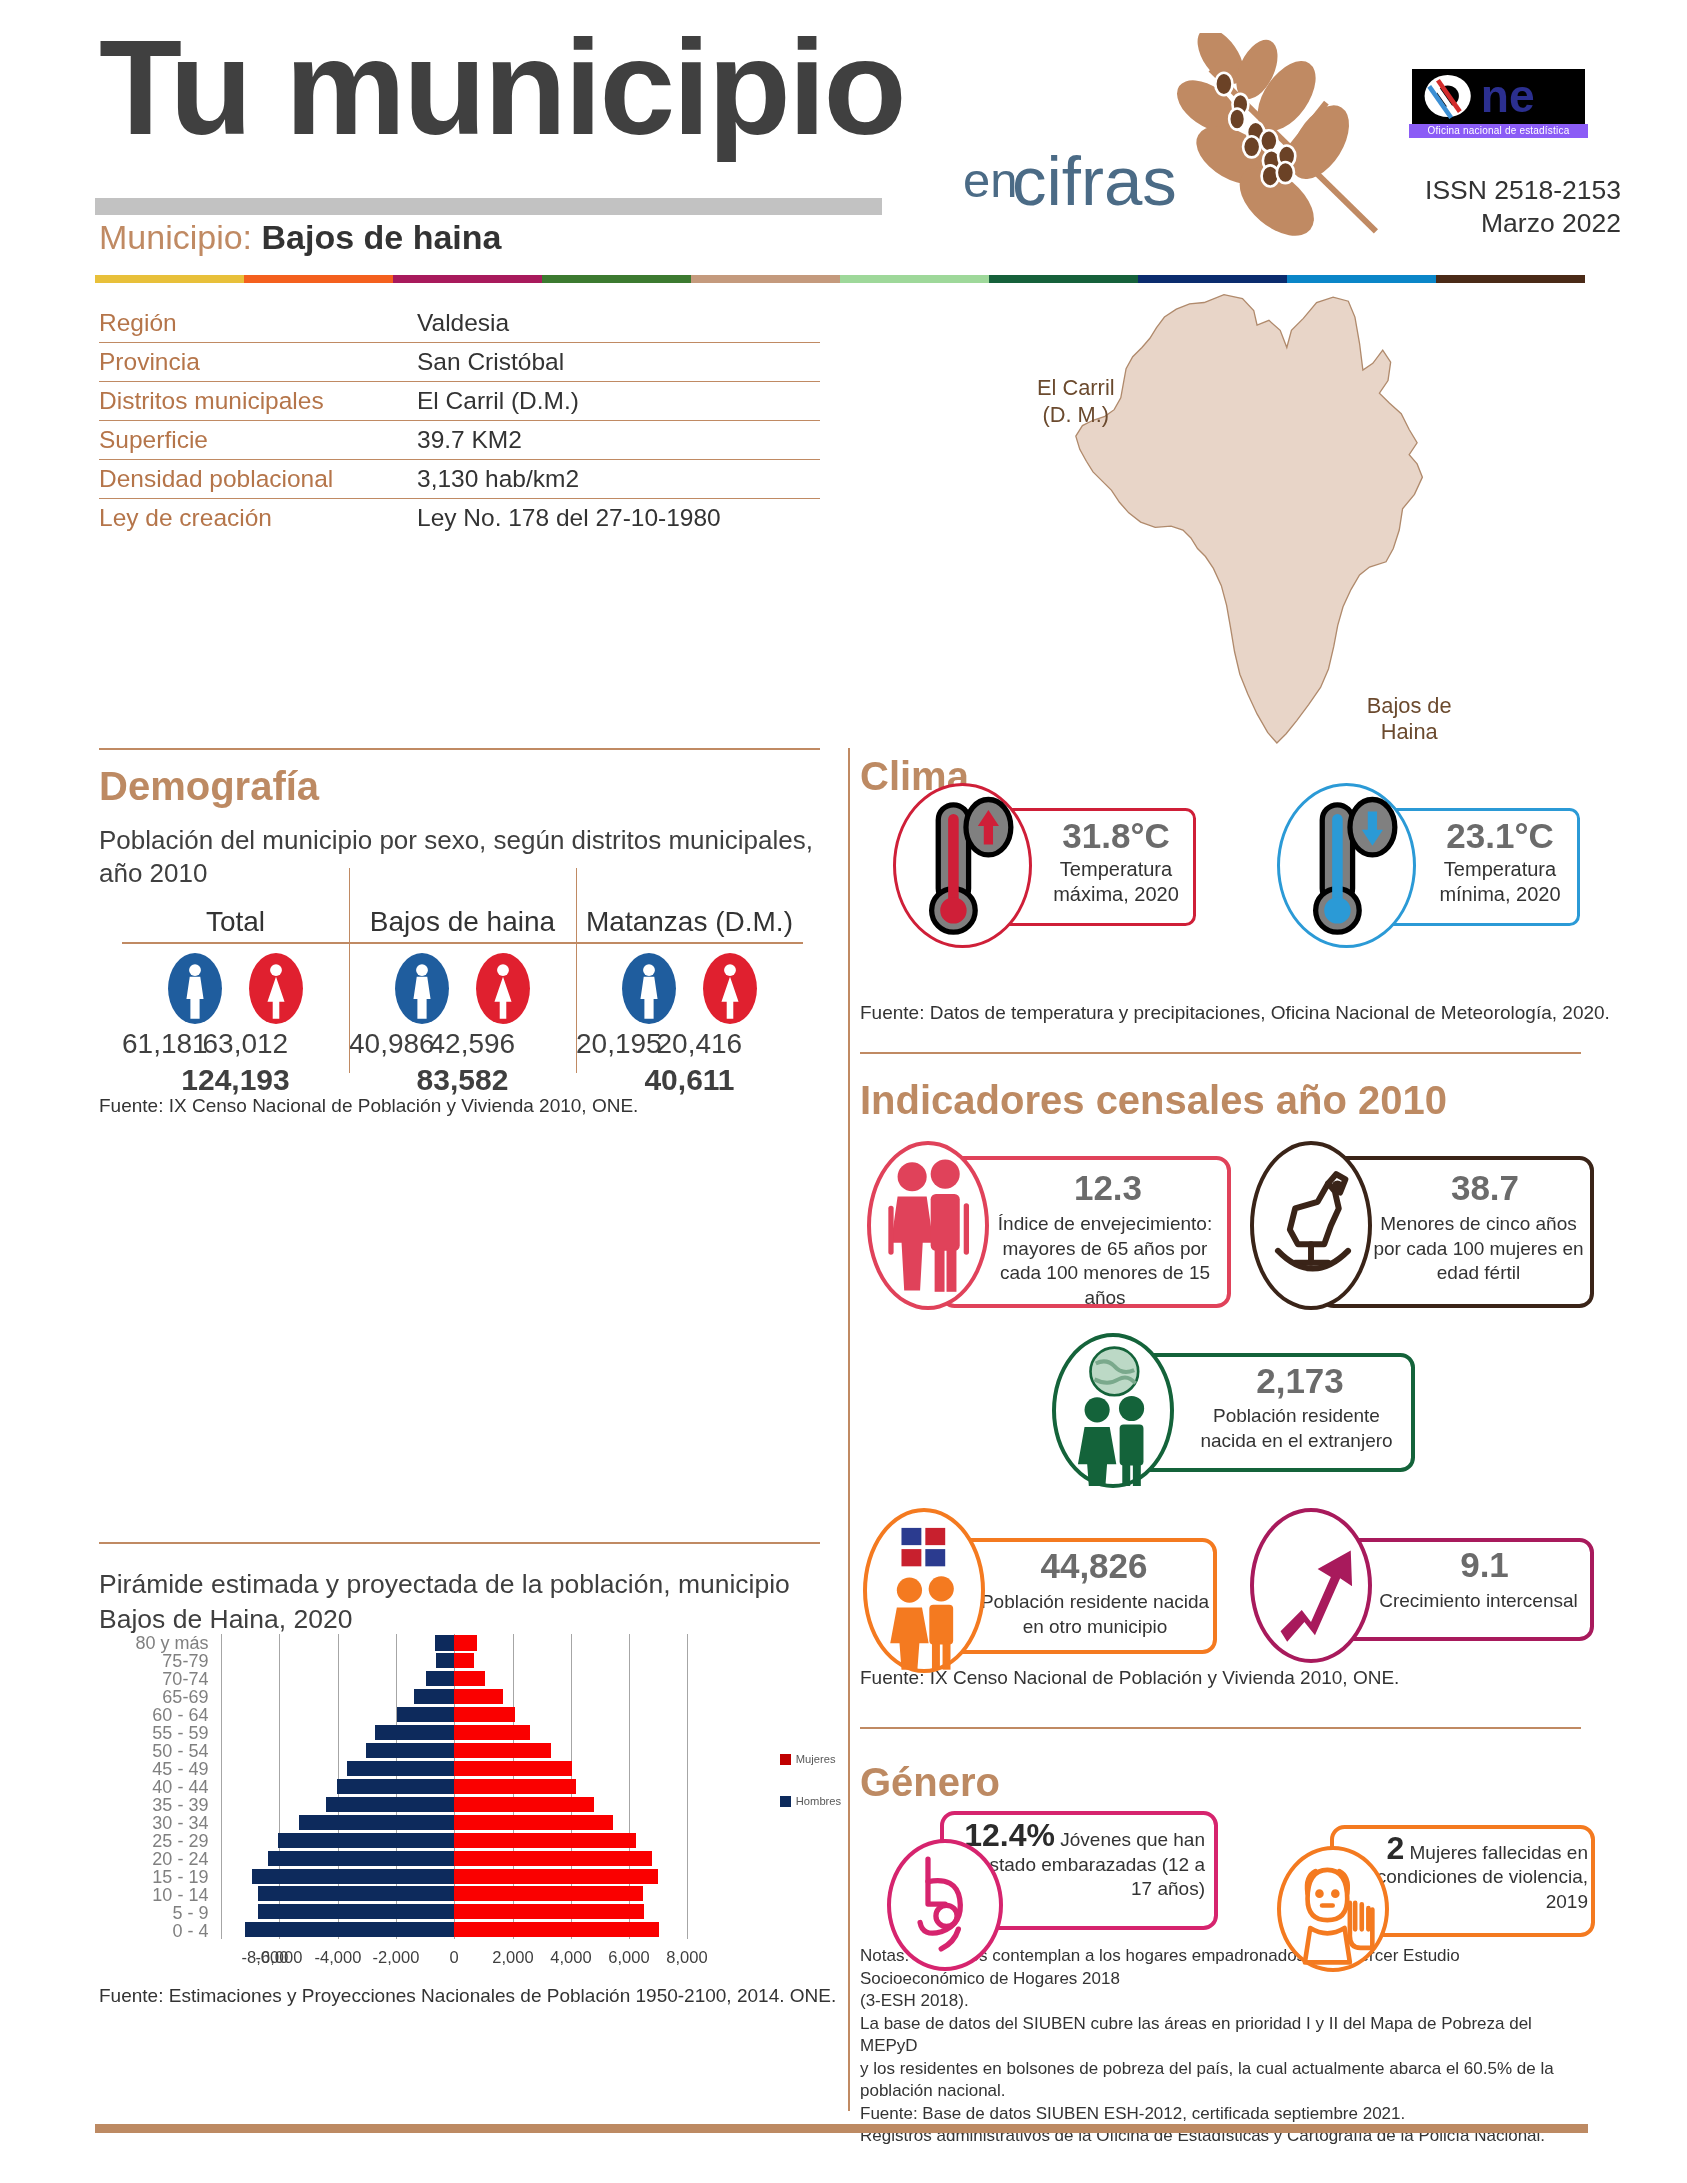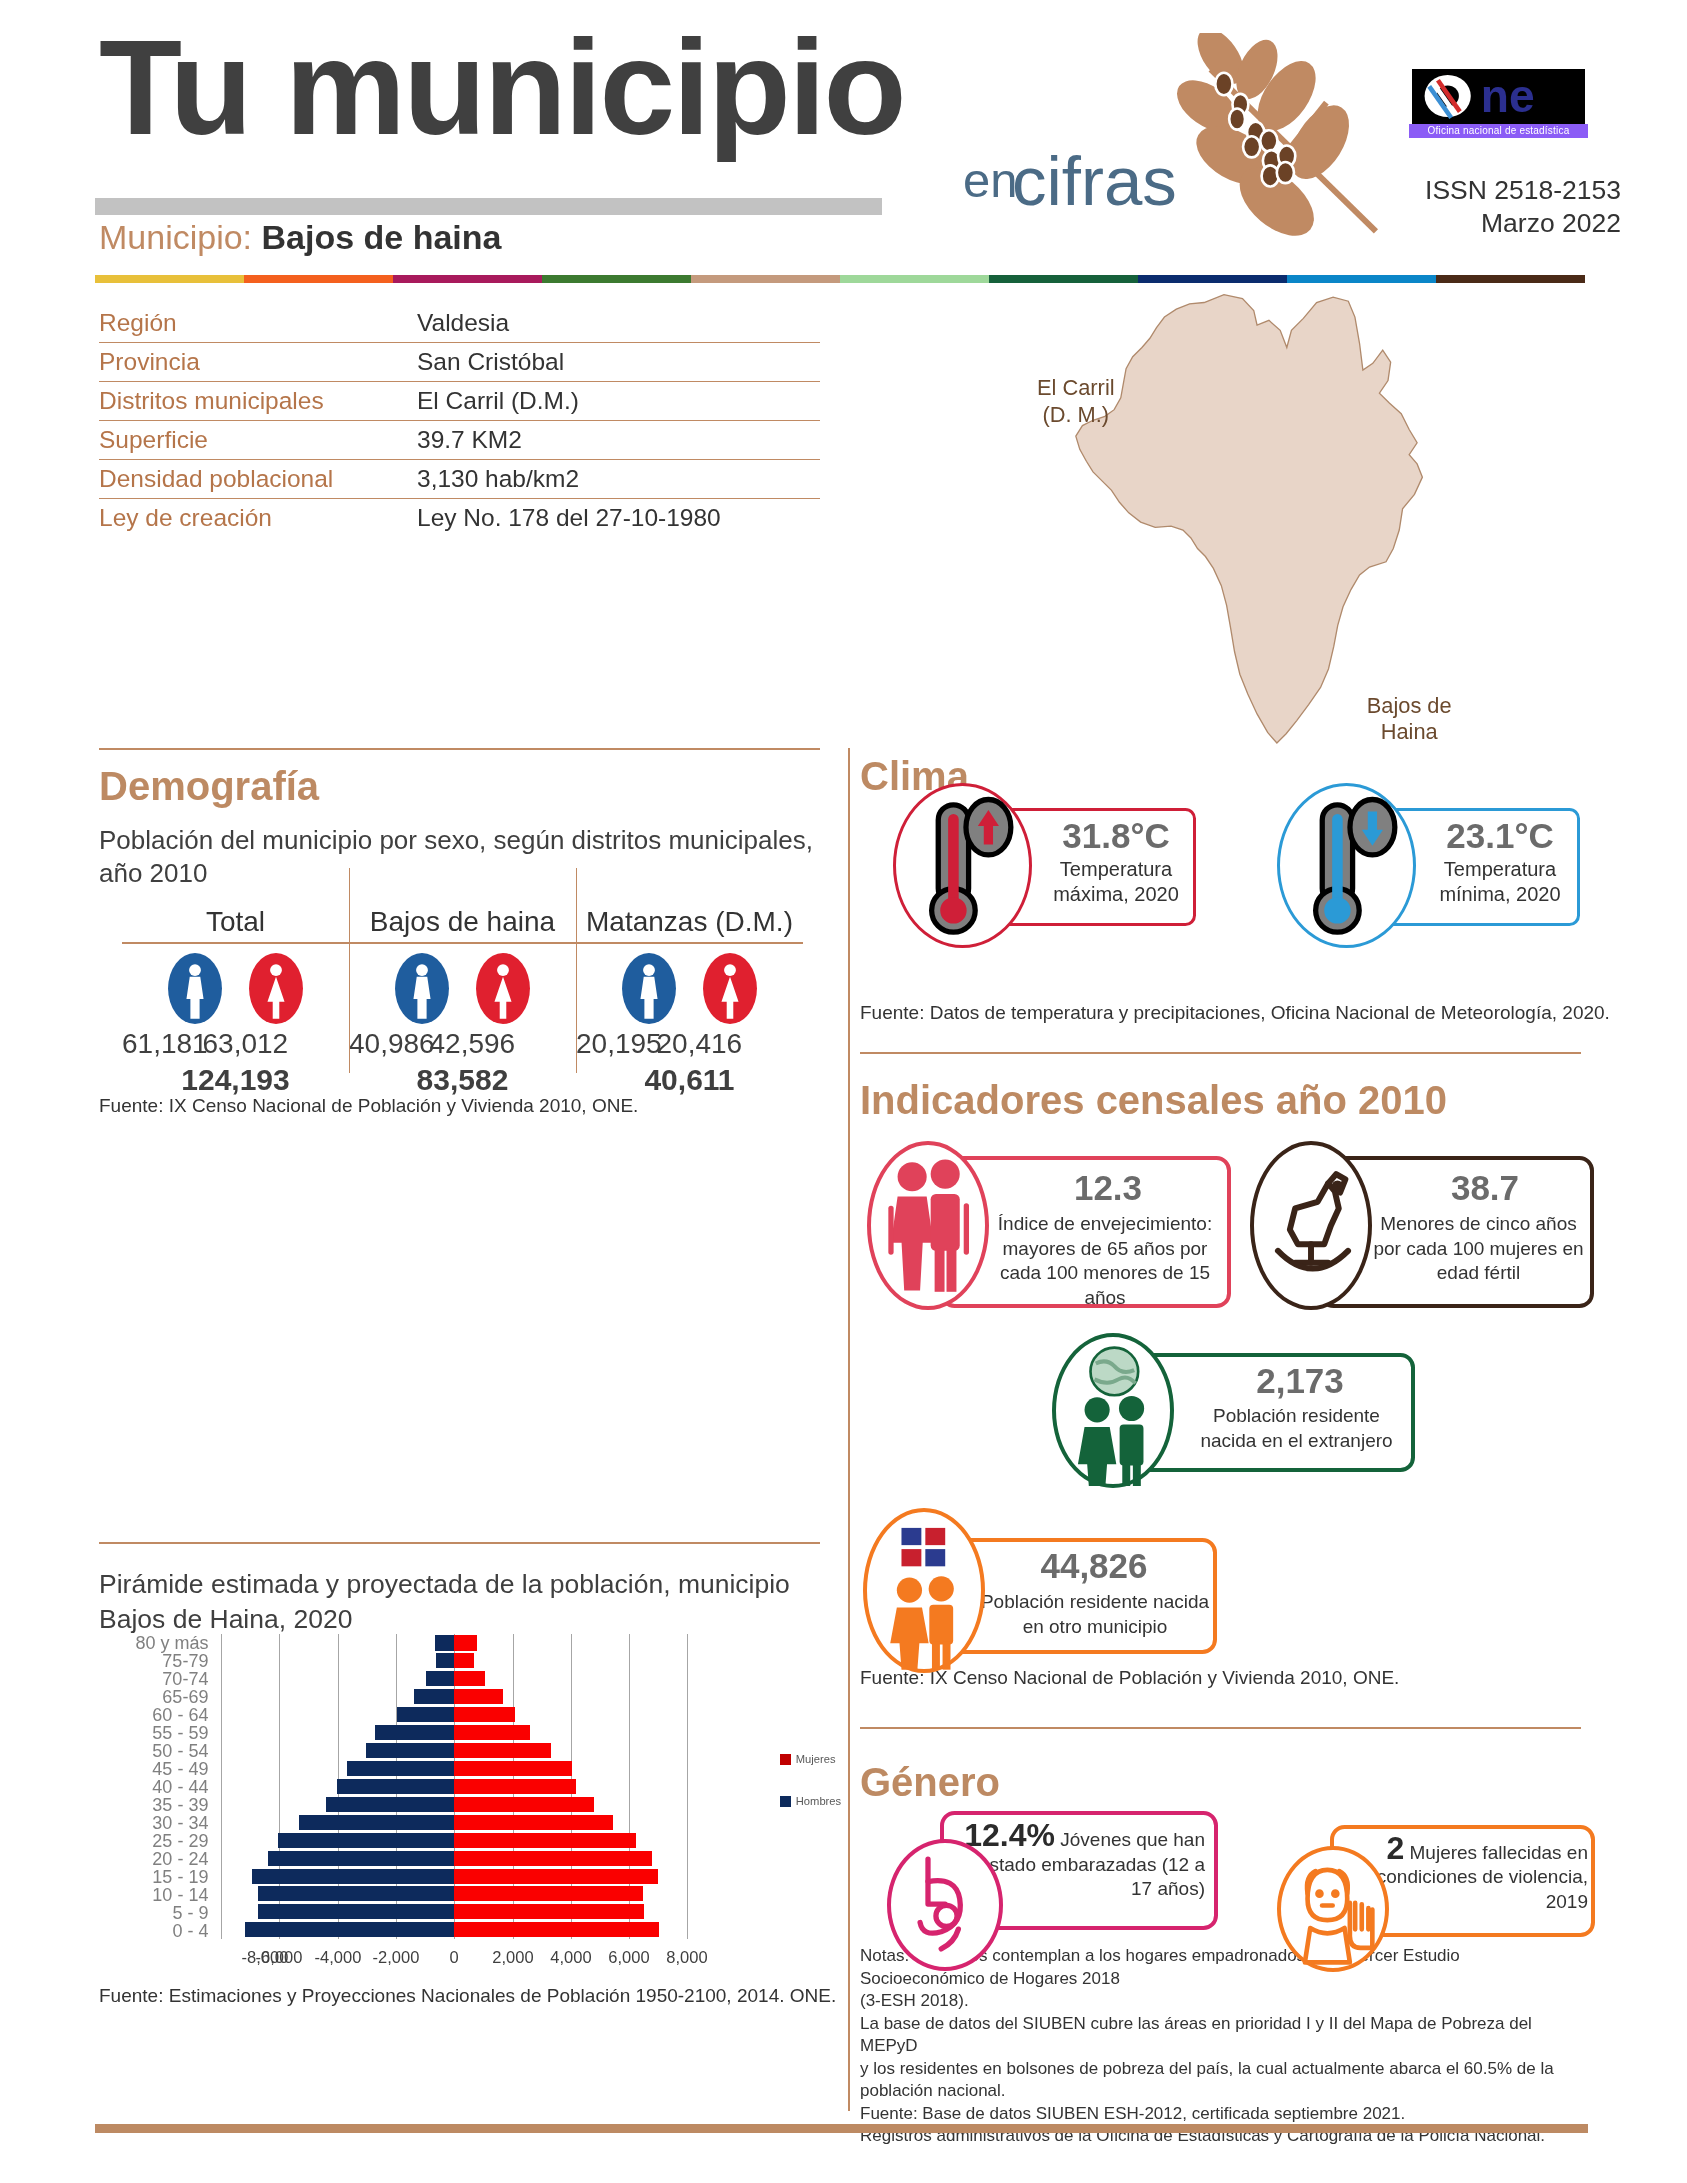--- a/index.html
+++ b/index.html
@@ -502,20 +502,30 @@
             <rect x="94" y="140" width="36" height="60" rx="6"></rect>
           <rect x="98" y="196" width="12" height="42"></rect>
             <rect x="114" y="196" width="12" height="42"></rect>
         </g>
       </svg>
     </div>
     <div class="val" style="left:122px;top:38px;width:218px;">44,826</div>
     <div class="lbl" style="left:116px;top:82px;width:232px;">Población residente nacida en otro municipio</div>
   </div>
 
+  <div class="icard" style="left:1250px;top:1508px;width:344px;height:132px;">
+    <div class="bub" style="left:69px;top:30px;width:275px;height:103px;border-color:#a81a5c"></div>
+    <div class="ov" style="left:0;top:0;width:122px;height:155px;border-color:#a81a5c">
+      <svg width="116" height="149" viewBox="0 0 175 225">
+        <path d="M40 180 L72 148 L86 166 L116 98 L96 86 L146 58 L148 112 L130 100 L92 186 L76 166 L50 196 Z" fill="#a81a5c"></path>
+      </svg>
+    </div>
+    <div class="val" style="left:132px;top:37px;width:205px;">9.1</div>
+    <div class="lbl" style="left:116px;top:81px;width:225px;">Crecimiento intercensal</div>
+  </div>
 
   <div class="src ind-src">Fuente: IX Censo Nacional de Población y Vivienda 2010, ONE.</div>
 
   <div class="sec-title gen-title">Género</div>
 
   <div class="icard" style="left:887px;top:1811px;width:344px;height:132px;">
     <div class="bub" style="left:53px;top:0;width:278px;height:119px;border-color:#d6246e"></div>
     <div class="ov" style="left:0;top:28px;width:116px;height:132px;border-color:#d6246e">
       <svg width="109" height="126" viewBox="0 0 165 190">
         <g fill="none" stroke="#d6246e" stroke-width="8" stroke-linecap="round" stroke-linejoin="round">

